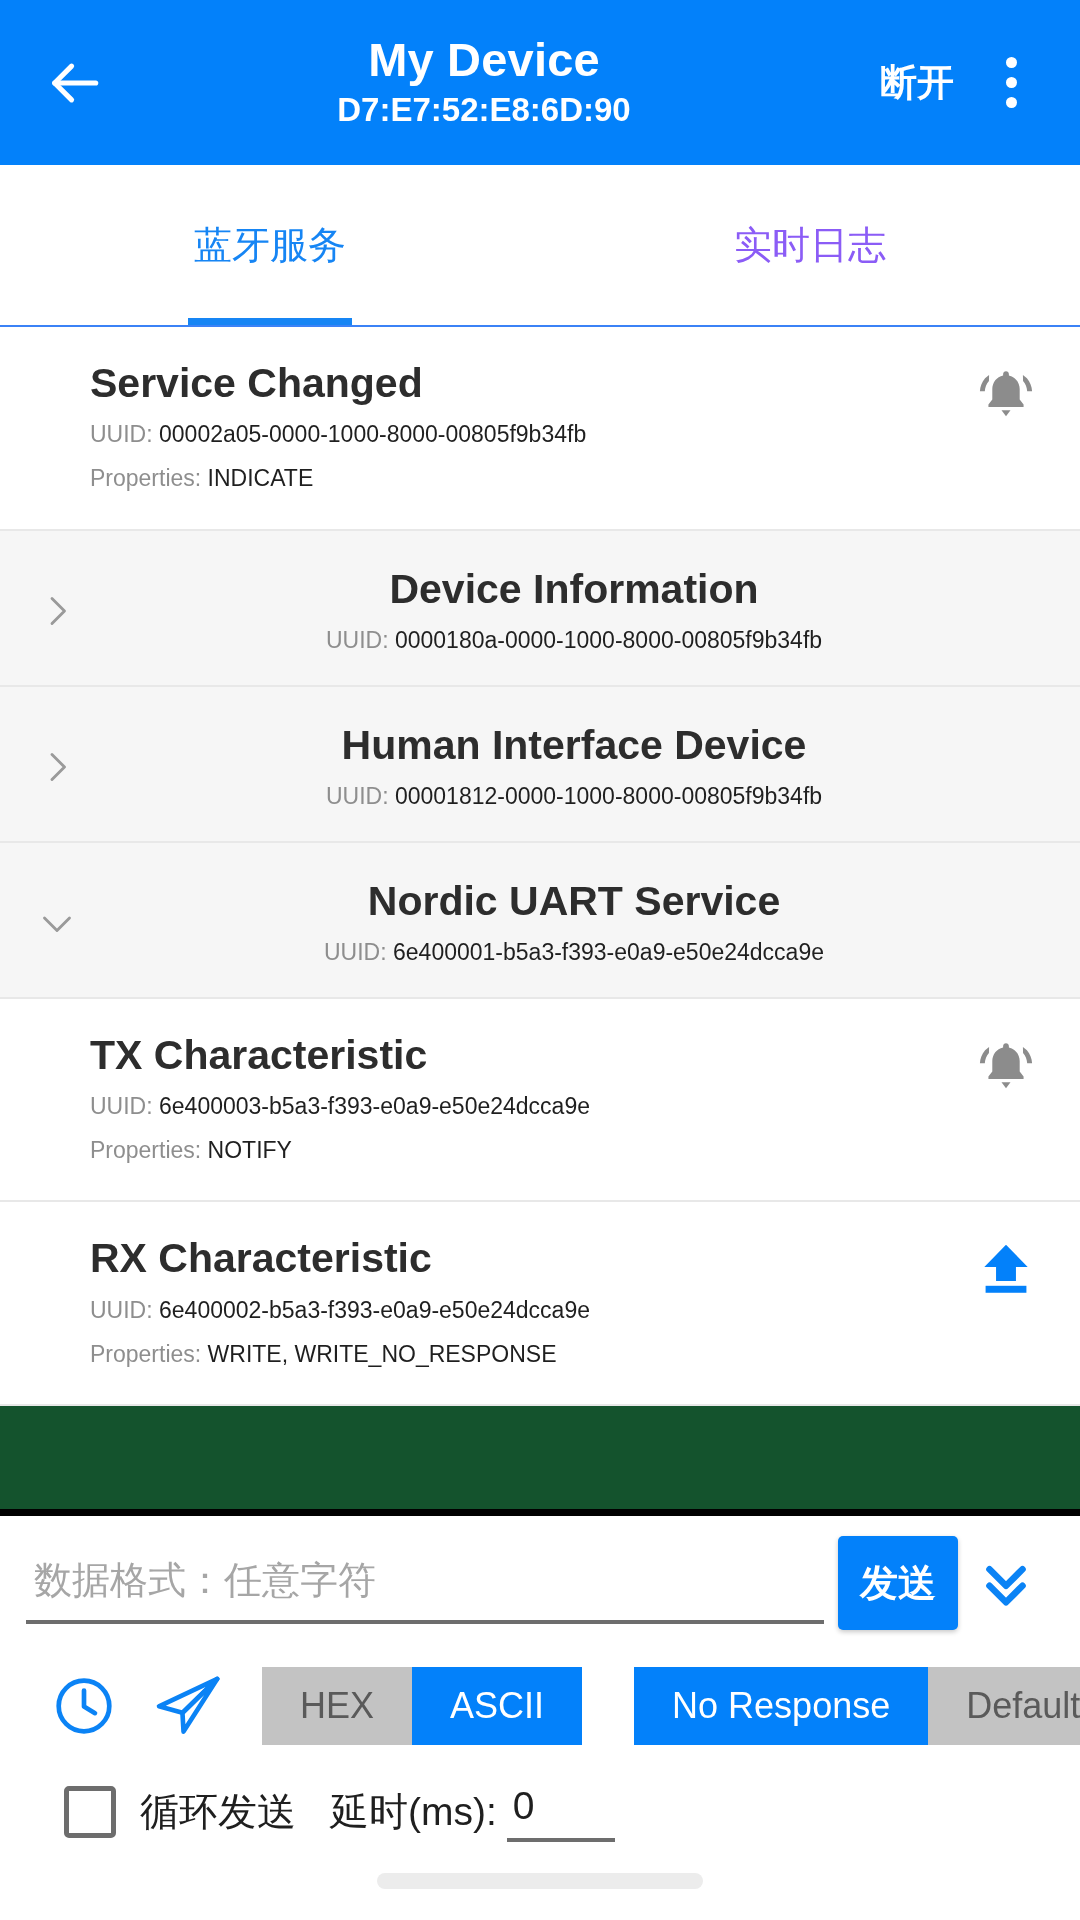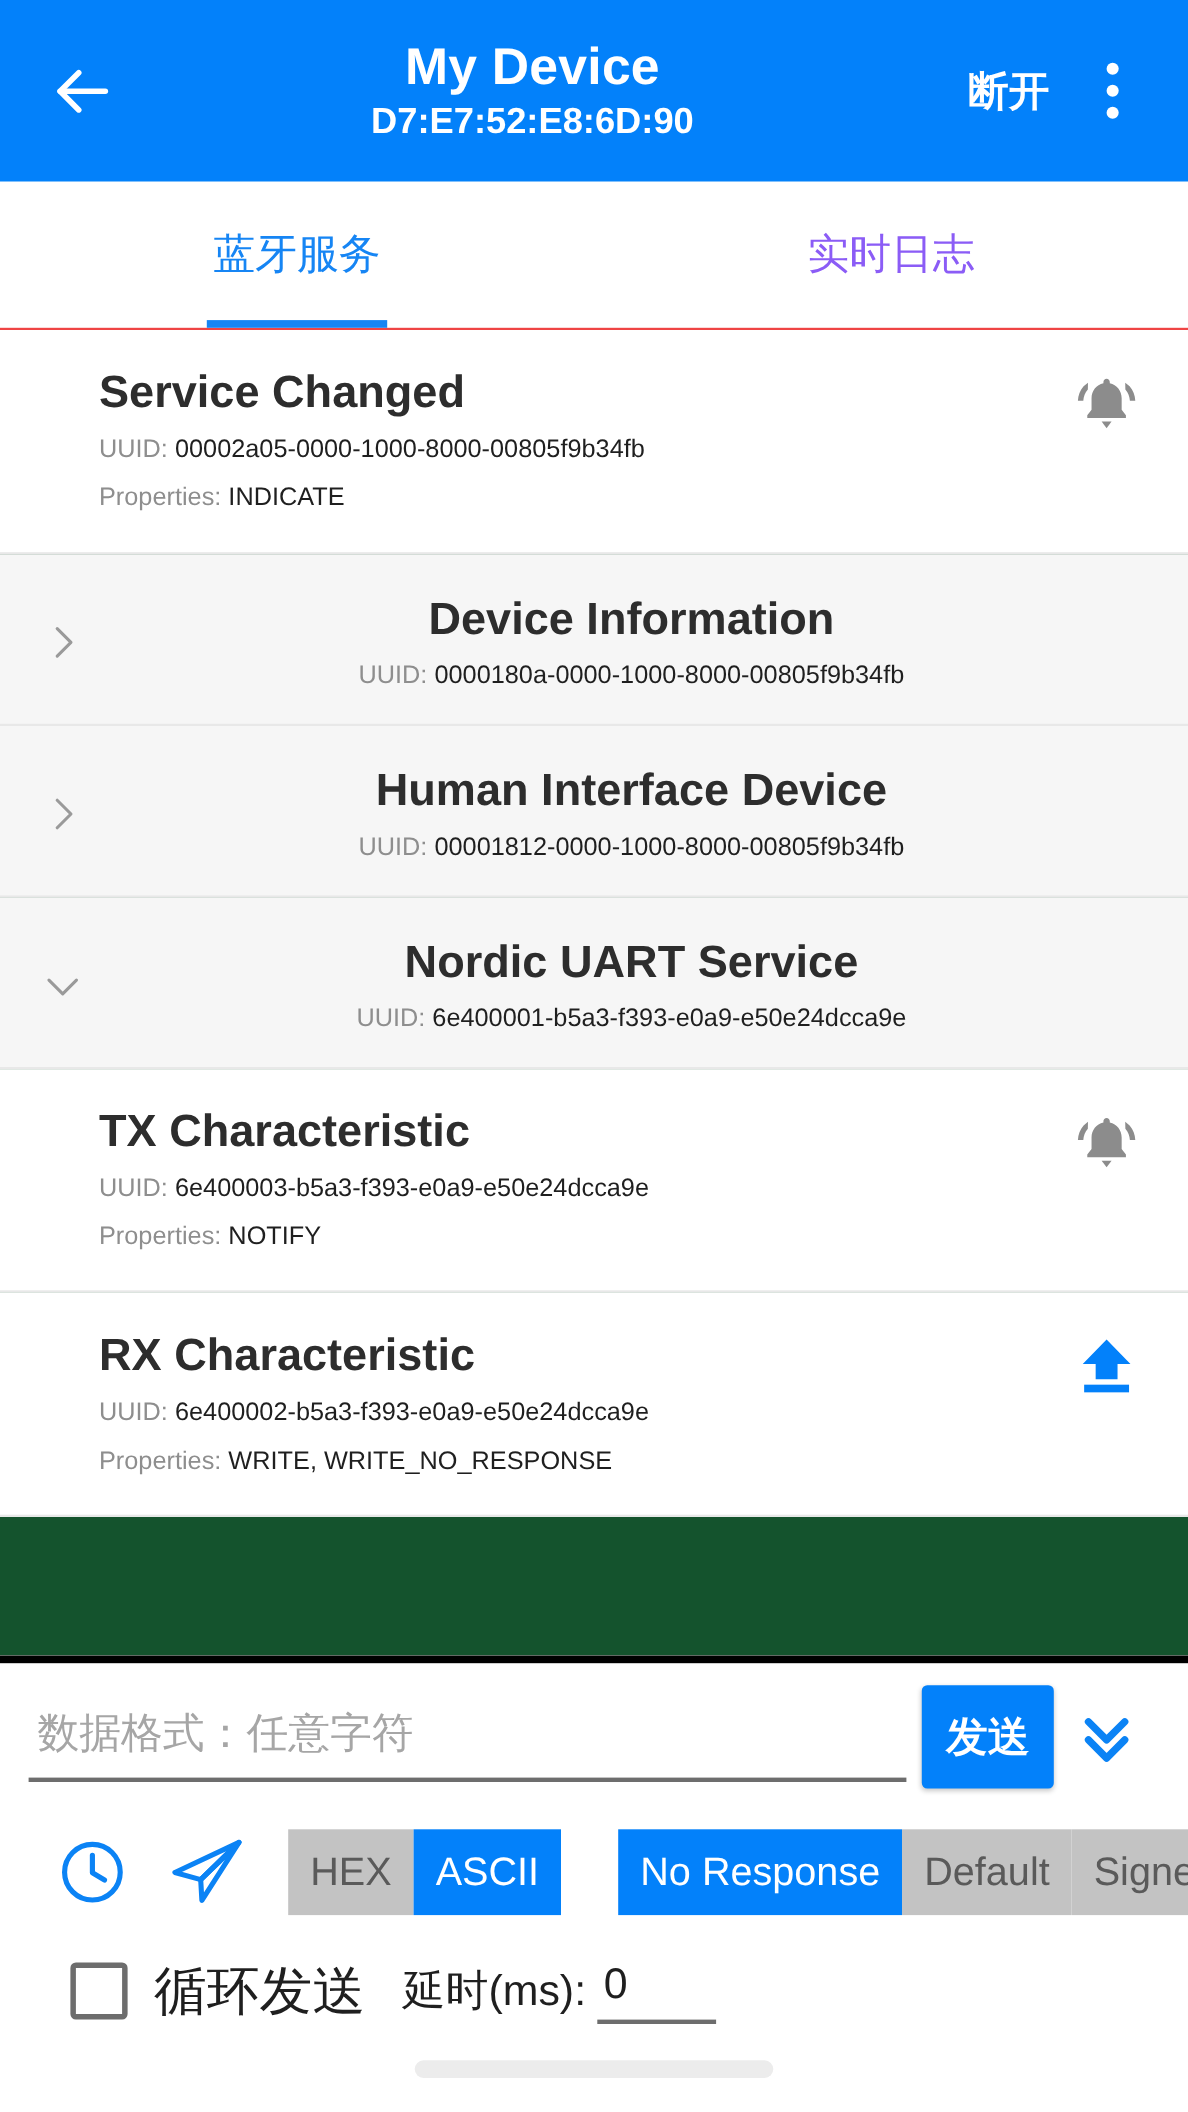--- a/index.html
+++ b/index.html
@@ -20,21 +20,21 @@
   .back-btn { width: 96px; height: 96px; display: flex; align-items: center; justify-content: center; flex: none; }
   .back-btn svg { width: 58px; height: 58px; display: block; }
   .title-wrap { flex: 1; display: flex; flex-direction: column; align-items: center; justify-content: center; margin-left: -20px; }
   .dev-title { font-size: 47px; font-weight: bold; line-height: 1.08; letter-spacing: .2px; }
   .dev-mac { font-size: 33px; font-weight: bold; line-height: 1.25; margin-top: 4px; }
   .disconnect { font-size: 37px; font-weight: bold; flex: none; padding: 0 14px; }
   .overflow-btn { width: 86px; height: 96px; display: flex; flex-direction: column; align-items: center; justify-content: center; gap: 9px; flex: none; }
   .overflow-btn i { width: 11px; height: 11px; border-radius: 50%; background: #ffffff; display: block; }
 
   
-  .tabs { height: 135px; background: #ffffff; display: flex; flex: none; border-bottom: 2px solid #ef4444; }
+  .tabs { height: 162px; background: #ffffff; display: flex; flex: none; border-bottom: 2px solid #3b82f6; }
   .tab { flex: 1; display: flex; align-items: center; justify-content: center; position: relative; font-size: 38px; color: #8b5cf6; }
   .tab.active { color: #1685f4; }
   .tab.active::after {
     content: ""; position: absolute; bottom: 0; left: 50%; transform: translateX(-50%);
     width: 164px; height: 7px; background: #1685f4;
   }
 
   
   .list { flex: 1; overflow: hidden; background: #14532d; }
   .row { position: relative; display: flex; align-items: flex-start; border-bottom: 2px solid #e8e8e8; }
@@ -69,29 +69,29 @@
   }
   .dblchev { flex: none; width: 96px; height: 94px; display: flex; align-items: center; justify-content: center; }
   .dblchev svg { width: 66px; height: 66px; display: block; }
 
   .ctrl-row { display: flex; align-items: center; margin-top: 34px; padding-left: 6px; }
   .ico-btn { width: 104px; height: 84px; display: flex; align-items: center; justify-content: center; flex: none; }
   .ico-btn svg { display: block; }
   .seg { display: flex; flex: none; }
   .seg .opt {
     height: 78px; display: flex; align-items: center; justify-content: center;
-    padding: 0 20px; font-size: 36px; background: #c3c3c3; color: #5a5a5a;
+    padding: 0 38px; font-size: 36px; background: #c3c3c3; color: #5a5a5a;
   }
   .seg .opt.on { background: #0381fa; color: #ffffff; }
   .seg.hexascii { margin-left: 22px; }
   .seg.writetype { margin-left: 52px; }
 
   .loop-row { display: flex; align-items: center; margin-top: 34px; padding-left: 38px; }
   .cbx { width: 52px; height: 52px; border: 5px solid #6d6d6d; border-radius: 5px; background: #ffffff; flex: none; }
-  .loop-label { font-size: 48px; color: #1f1f1f; margin-left: 24px; }
+  .loop-label { font-size: 39px; color: #1f1f1f; margin-left: 24px; }
   .delay-label { font-size: 39px; color: #1f1f1f; margin-left: 34px; }
   .delay-field {
     width: 108px; border: none; outline: none; background: transparent;
     border-bottom: 4px solid #6d6d6d; font-size: 39px; color: #1f1f1f;
     margin-left: 10px; padding: 2px 6px 10px 6px; text-align: left;
     font-family: "Liberation Sans", "DejaVu Sans", sans-serif;
   }
 
   
   .navbar { flex: none; height: 78px; display: flex; align-items: center; justify-content: center; background: #ffffff; }

